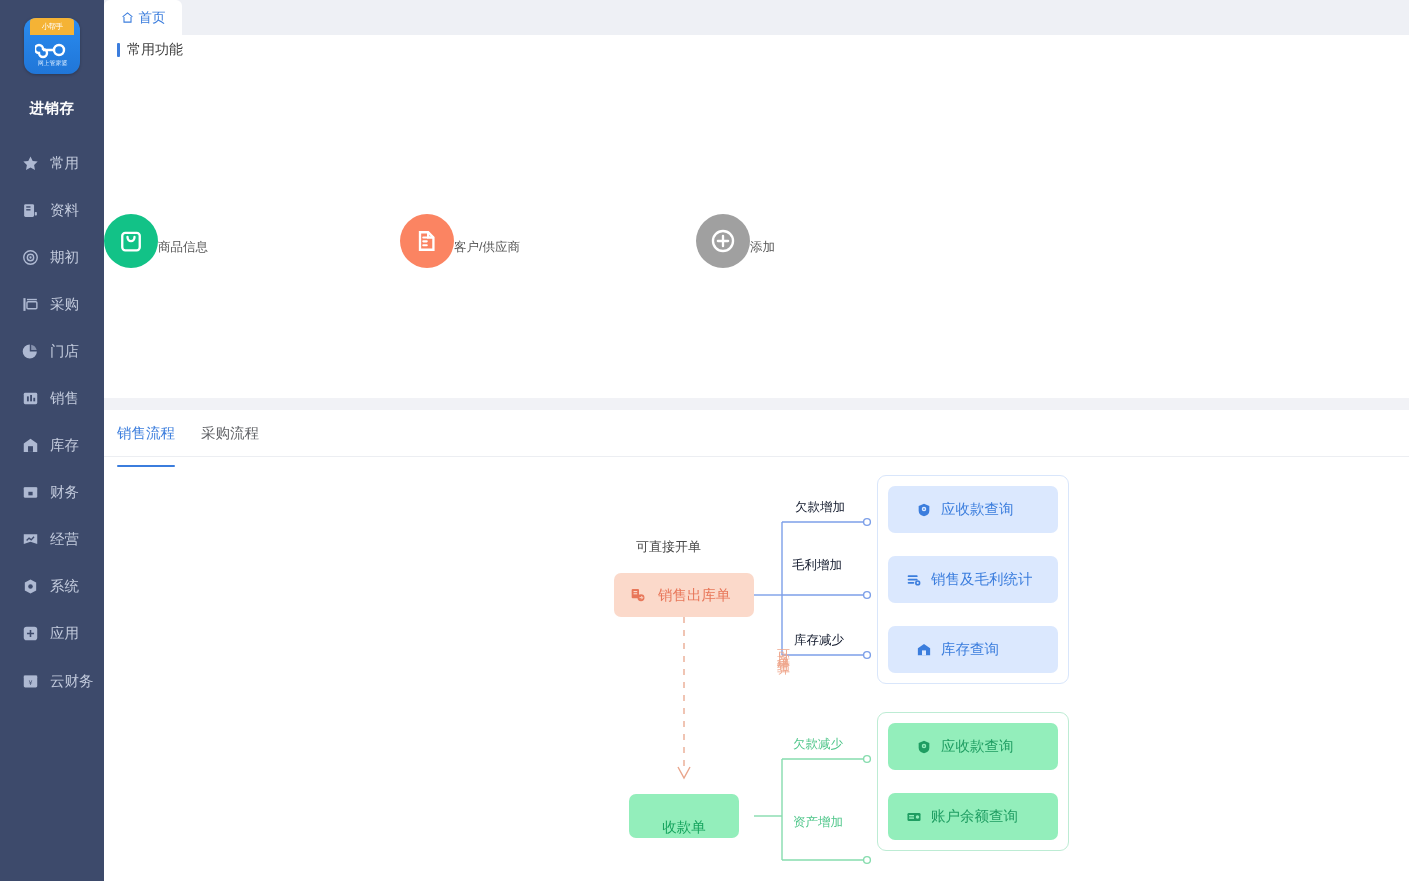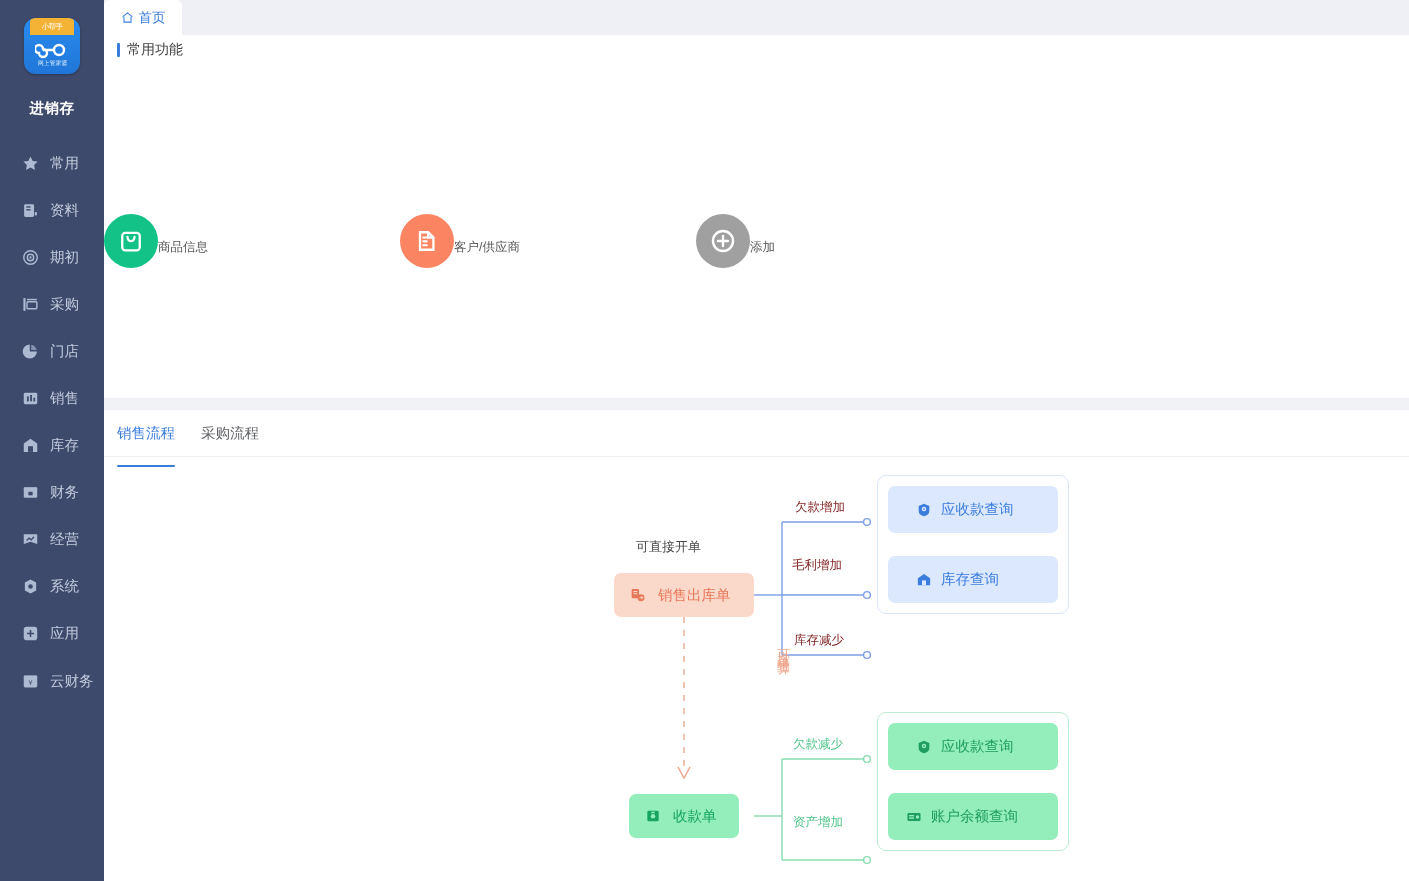--- a/index.html
+++ b/index.html
@@ -156,21 +156,21 @@
   }
   .node svg { display: block; }
   .node.doc-out { background: #fbd9ca; color: #e8775a; }
   .node.receipt { background: #93eebb; color: #16a45e; }
 
   .node-caption {
     position: absolute; font-size: 13px; color: #4a4a4a; white-space: nowrap;
   }
 
   .edge-label { position: absolute; font-size: 12.5px; white-space: nowrap; }
-  .edge-label.blue { color: #7f1d1d; }
+  .edge-label.blue { color: #0f172a; }
   .edge-label.green { color: #4fc68a; }
 
   .vert-note {
     position: absolute; font-size: 13px; color: #efa78d;
     display: flex; flex-direction: column; align-items: center;
     line-height: 21px; white-space: nowrap;
   }
 
   .card {
     position: absolute;
@@ -449,21 +449,21 @@
             <circle cx="16.5" cy="16" r="5.2" fill="#e8775a"></circle>
             <path d="M14.3 16h4.4M17 13.6l2.2 2.4-2.2 2.4" fill="none" stroke="#fbd9ca" stroke-width="1.5"></path>
           </svg>
           <span>销售出库单</span>
         </div>
 
         <div class="vert-note" style="left:690px; top:182px; transform:translateX(-100%);">
           <span style="writing-mode:vertical-rl; text-orientation:upright; letter-spacing:3px;">可按单结算</span>
         </div>
 
-        <div class="node receipt" style="left:525px; top:337px; width:110px;">
+        <div class="node receipt" style="left:525px; top:337px; width:110px;flex-direction:column;">
           <svg width="16" height="16" viewBox="0 0 24 24" aria-hidden="true">
             <rect x="3.5" y="4" width="17" height="16" rx="2" fill="#16a45e"></rect>
             <circle cx="12" cy="12.4" r="3.4" fill="#93eebb"></circle>
             <rect x="9.4" y="5.6" width="5.2" height="2.2" fill="#93eebb"></rect>
           </svg>
           <span>收款单</span>
         </div>
 
         <div class="edge-label blue" style="left:691px; top:42px;">欠款增加</div>
         <div class="edge-label blue" style="left:688px; top:100px;">毛利增加</div>
@@ -474,20 +474,30 @@
 
         <div class="card" style="left:773px; top:18px; width:192px;">
           <div class="item blue">
             <svg width="16" height="16" viewBox="0 0 24 24" aria-hidden="true">
               <path d="M12 2.5 20 6v7.5c0 4.2-3.4 6.8-8 8-4.6-1.2-8-3.8-8-8V6z" fill="#3b7ddd"></path>
               <circle cx="12" cy="10.5" r="3.4" fill="#dbe8fe"></circle>
               <circle cx="12" cy="10.5" r="1.3" fill="#3b7ddd"></circle>
             </svg>
             <span>应收款查询</span>
           </div>
+          <div class="item blue" style="padding:0 18px;">
+            <svg width="16" height="16" viewBox="0 0 24 24" aria-hidden="true">
+              <rect x="2.5" y="5" width="15" height="2.6" rx="1.3" fill="#3b7ddd"></rect>
+              <rect x="2.5" y="10" width="15" height="2.6" rx="1.3" fill="#3b7ddd"></rect>
+              <rect x="2.5" y="15" width="10" height="2.6" rx="1.3" fill="#3b7ddd"></rect>
+              <circle cx="17.6" cy="16.4" r="4" fill="#3b7ddd"></circle>
+              <circle cx="17.6" cy="16.4" r="1.6" fill="#dbe8fe"></circle>
+            </svg>
+            <span>销售及毛利统计</span>
+          </div>
           <div class="item blue">
             <svg width="16" height="16" viewBox="0 0 24 24" aria-hidden="true">
               <path d="M12 3 2.8 9.2V20h18.4V9.2z" fill="#3b7ddd"></path>
               <rect x="9" y="12.6" width="6" height="7.4" fill="#dbe8fe"></rect>
             </svg>
             <span>库存查询</span>
           </div>
         </div>
 
         <div class="card green-card" style="left:773px; top:255px; width:192px;">

